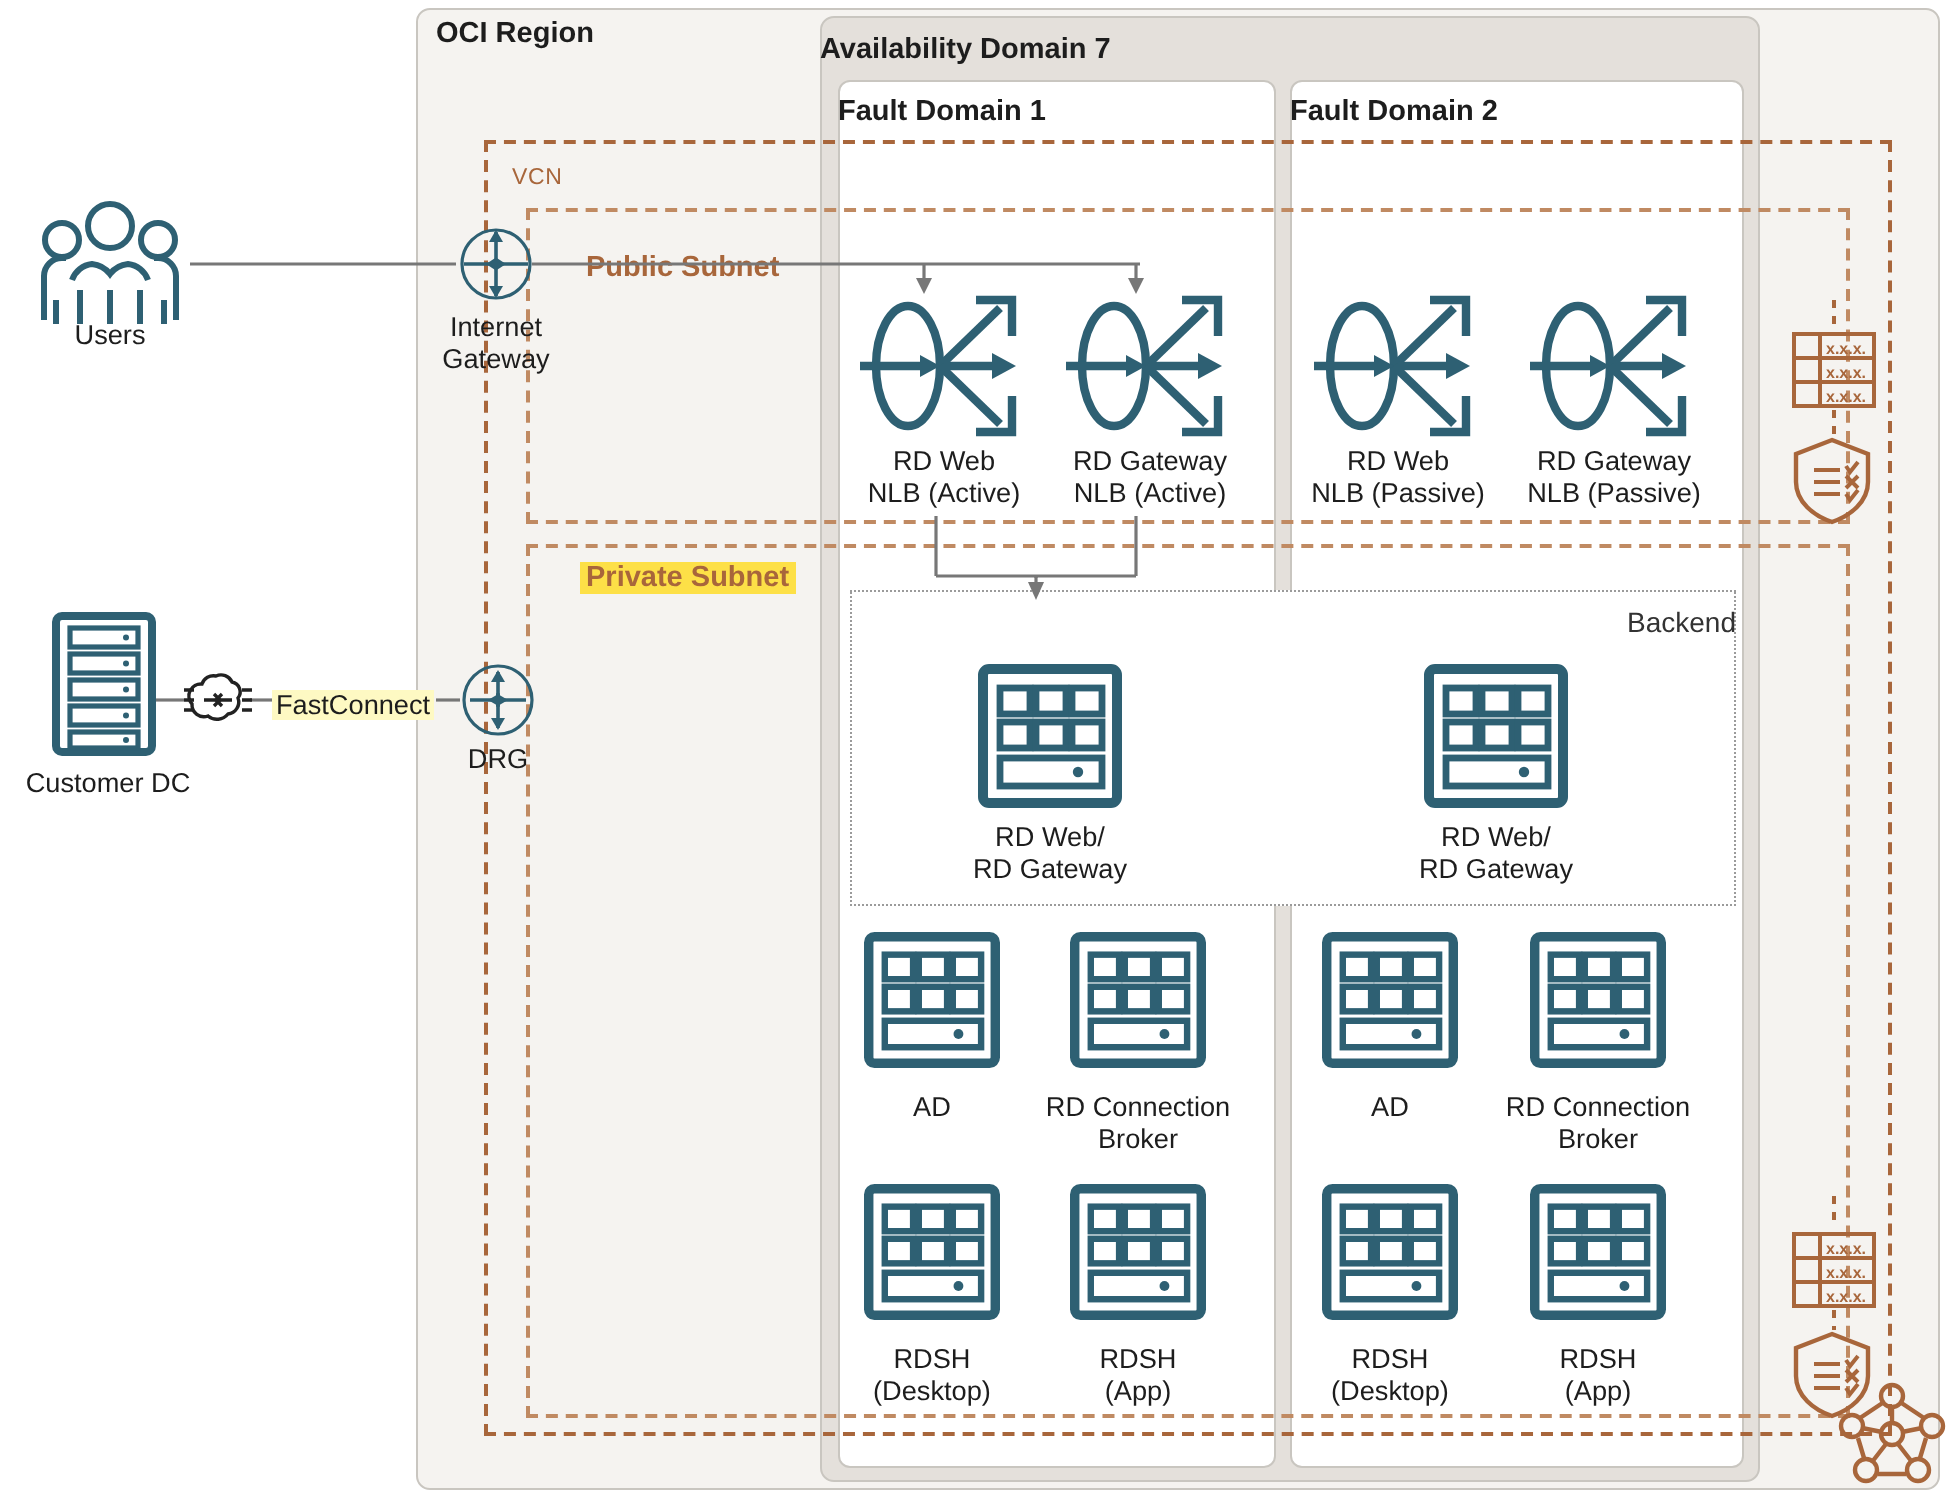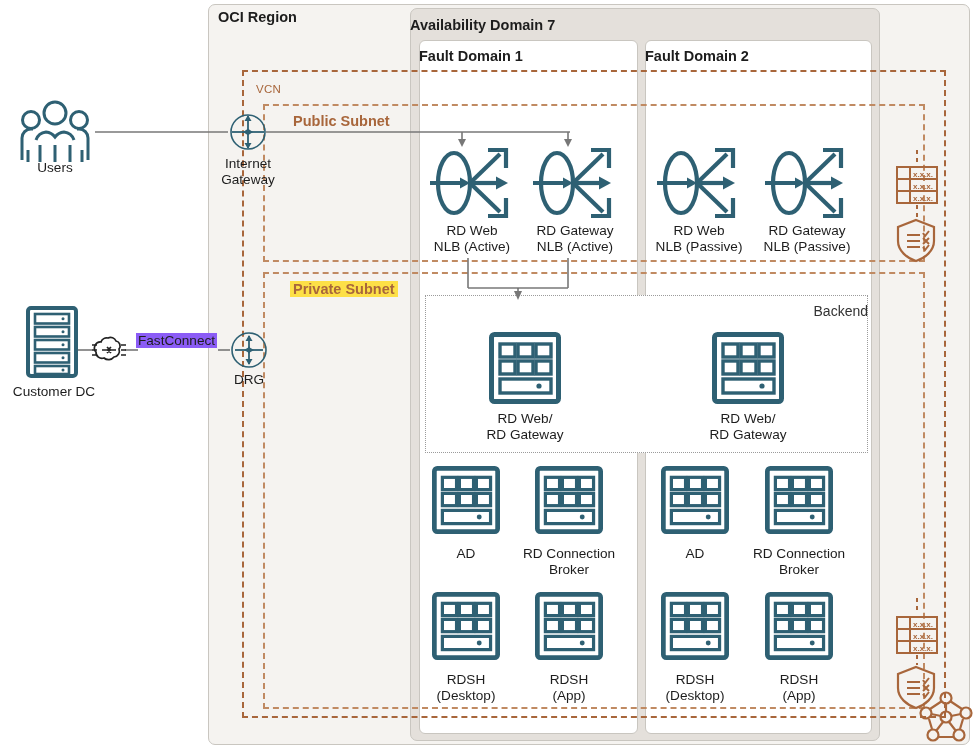--- a/index.html
+++ b/index.html
@@ -25,21 +25,21 @@
   #fd2-title{left:645px;top:48px;width:227px;font-size:14.5px;font-weight:bold;}
 
   
   #vcn{left:242px;top:70px;width:704px;height:648px;
       border:2.5px dashed #a8663b;box-sizing:border-box;}
   #vcn-title{left:256px;top:83px;font-size:11.5px;font-weight:normal;color:#a8663b;
       letter-spacing:.3px;}
 
   #public-subnet{left:263px;top:104px;width:662px;height:158px;
       border:2px dashed #c08a62;box-sizing:border-box;}
-  #public-subnet-title{left:290px;top:113px;font-size:14.5px;font-weight:bold;color:#a8663b;
+  #public-subnet-title{left:290px;top:126px;font-size:14.5px;font-weight:bold;color:#a8663b;
       background:#f5f3f0;padding:0 3px;}
 
   #private-subnet{left:263px;top:272px;width:662px;height:437px;
       border:2px dashed #c08a62;box-sizing:border-box;}
   #private-subnet-title{left:290px;top:281px;font-size:14.5px;font-weight:bold;color:#a8663b;
       background:#fde047;padding:0 3px;text-align:center;}
 
   #backend-box{left:425px;top:295px;width:443px;height:158px;
       border:1.5px dotted #9b9b9b;box-sizing:border-box;background:#ffffff;}
   #backend-title{left:425px;top:303px;width:443px;font-size:14px;color:#333;text-align:right;}
@@ -135,21 +135,21 @@
 
 <div class="abs" style="left:90px;top:332px;width:38px;height:36px">
   <svg width="38" height="36" viewBox="0 0 38 36">
     <path d="M11 10 a6 6 0 0 1 7 -4 a6 6 0 0 1 8 3 a5 5 0 0 1 3 8 a6 6 0 0 1 -5 8
              a7 7 0 0 1 -10 1 a6 6 0 0 1 -8 -6 a6 6 0 0 1 5 -10 z" stroke="#222" fill="none" stroke-width="1.7"></path>
     <path d="M12 18 h7 M26 18 h-7" stroke="#222" stroke-width="1.7"></path>
     <path d="M17 15 l3 3 l-3 3 M21 15 l-3 3 l3 3" stroke="#222" fill="none" stroke-width="1.7"></path>
     <path d="M2 13 h5 M2 18 h5 M2 23 h5 M31 13 h5 M31 18 h5 M31 23 h5" stroke="#222" stroke-width="1.7"></path>
   </svg>
 </div>
-<div class="abs node-label" style="left:136px;top:333px;background:#8b5cf6;padding:0 2px">FastConnect</div>
+<div class="abs node-label" style="left:136px;top:345px;background:#fef9c3;padding:0 2px">FastConnect</div>
 
 <div class="abs" style="left:228px;top:112px;width:40px;height:40px">
   <svg width="40" height="40" viewBox="0 0 40 40">
     <circle cx="20" cy="20" r="17" class="tealstroke" stroke-width="1.6"></circle>
     <line x1="20" y1="4" x2="20" y2="36" class="tealstroke" stroke-width="1.8"></line>
     <line x1="4" y1="20" x2="36" y2="20" class="tealstroke" stroke-width="1.8"></line>
     <polygon points="20,3 16.5,9 23.5,9" fill="#2e6073"></polygon>
     <polygon points="20,37 16.5,31 23.5,31" fill="#2e6073"></polygon>
     <polygon points="25,20 20,16.8 20,23.2" fill="#2e6073"></polygon>
     <polygon points="15,20 20,16.8 20,23.2" fill="#2e6073"></polygon>

